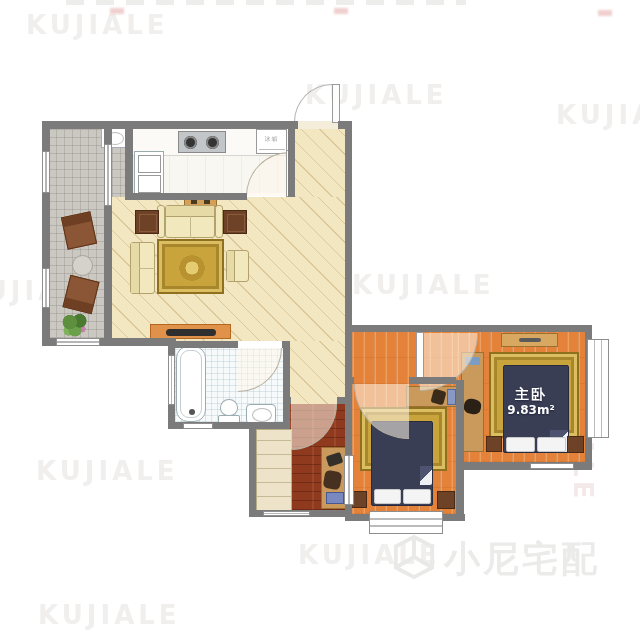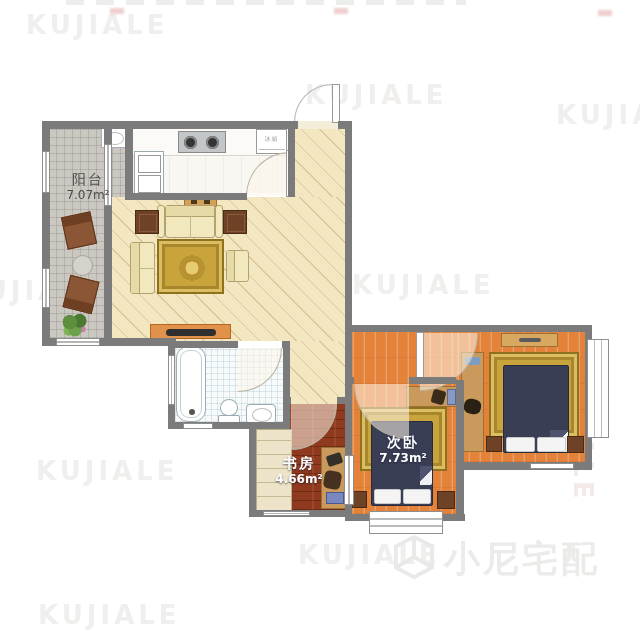--- a/index.html
+++ b/index.html
@@ -242,31 +242,23 @@
   <div class="window win-h" style="left:56px;top:338px;width:44px;height:8px;"></div>
   <div class="window win-v" style="left:104px;top:144px;width:8px;height:62px;"></div>
   <div class="window win-v" style="left:168px;top:355px;width:7px;height:50px;"></div>
   <div class="window win-h" style="left:183px;top:423px;width:30px;height:6px;"></div>
   <div class="window win-h" style="left:263px;top:511px;width:47px;height:5px;"></div>
   <div class="window win-v" style="left:344px;top:455px;width:10px;height:50px;"></div>
   <div class="window win-bay-h" style="left:369px;top:511px;width:74px;height:23px;"></div>
   <div class="window win-bay-v" style="left:587px;top:339px;width:22px;height:99px;"></div>
   <div class="window win-h" style="left:530px;top:463px;width:44px;height:6px;"></div>
 
-  <div class="lbl" style="left:56px;top:171px;width:64px;">
-    <span class="nm">阳台</span>
-    <span class="ar">7.07m²</span>
-  </div>
-  <div class="lbl lbl-w" style="left:268px;top:455px;width:62px;">
-    <span class="nm">书房</span>
-    <span class="ar">4.66m²</span>
-  </div>
-  <div class="lbl lbl-w" style="left:372px;top:434px;width:62px;">
-    <span class="nm">次卧</span>
-    <span class="ar">7.73m²</span>
+  <div class="lbl lbl-w" style="left:500px;top:386px;width:62px;">
+    <span class="nm">主卧</span>
+    <span class="ar">9.83m²</span>
   </div>
 
   <div class="logo">
     <span>
       <svg width="44" height="48" viewBox="0 0 46 48">
         <path d="M23 3 L42 13 L42 35 L23 45 L4 35 L4 13 Z" fill="none" stroke="#e9e9e7" stroke-width="4"></path>
         <path d="M23 3 L23 24 L42 35 M23 24 L4 35" stroke="#e9e9e7" stroke-width="4" fill="none"></path>
       </svg>
     </span>
     <span class="logo-text">小尼宅配</span>

